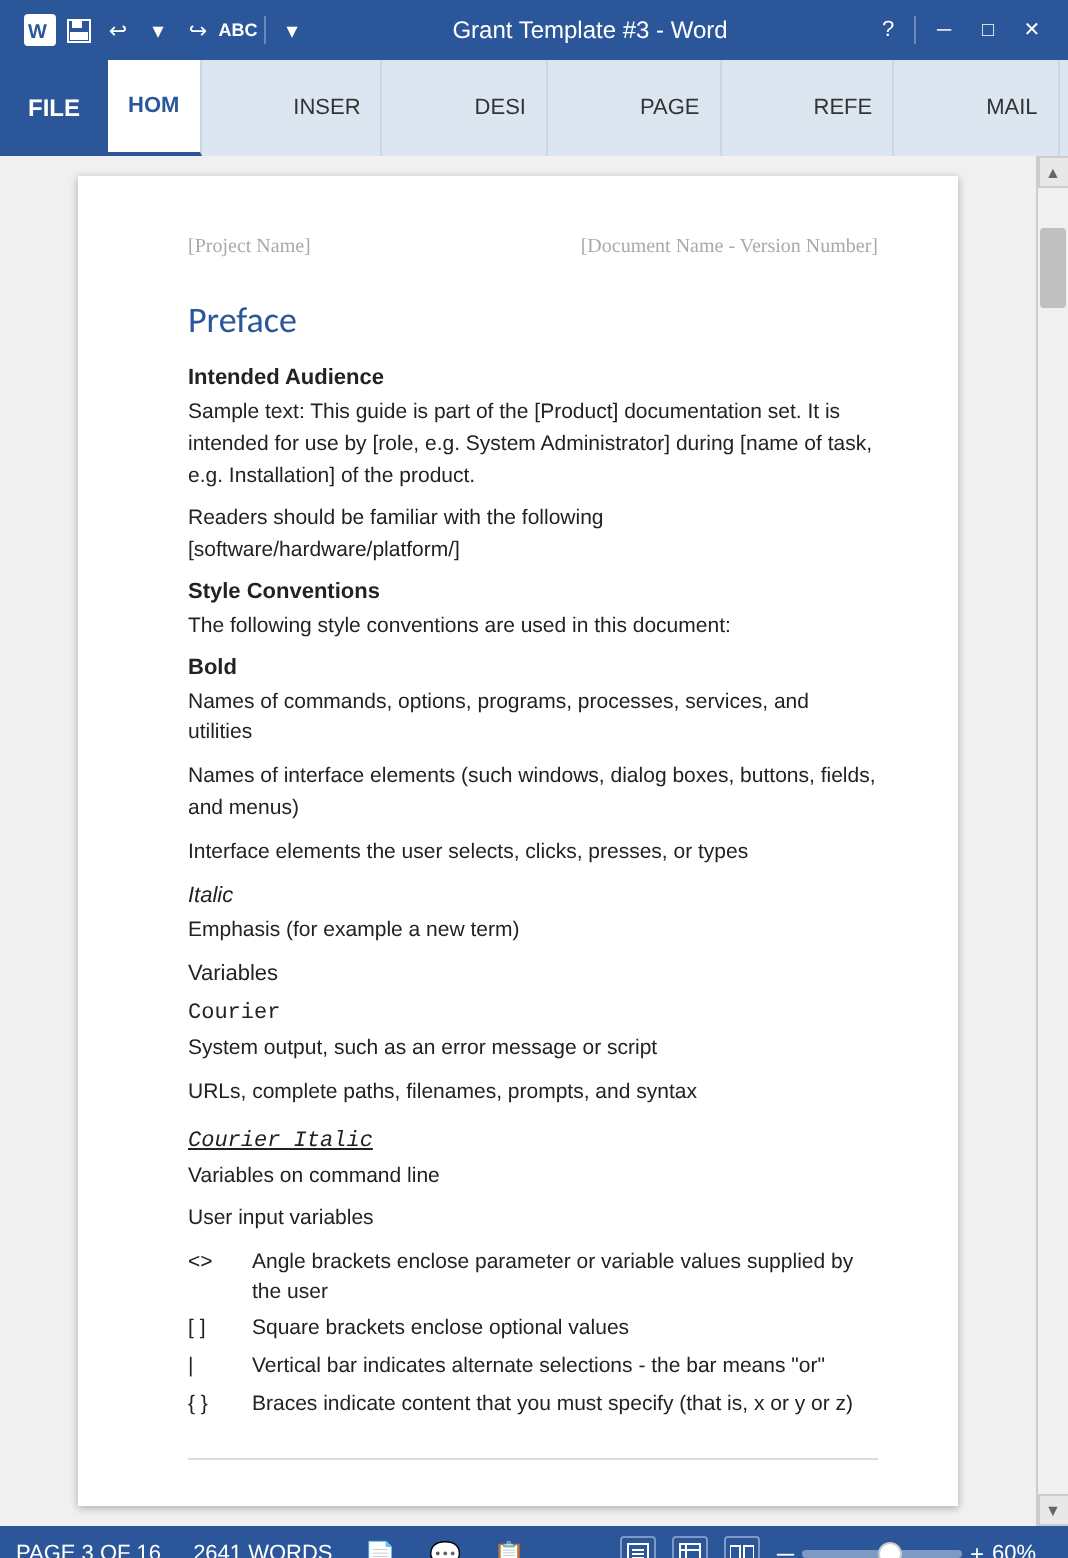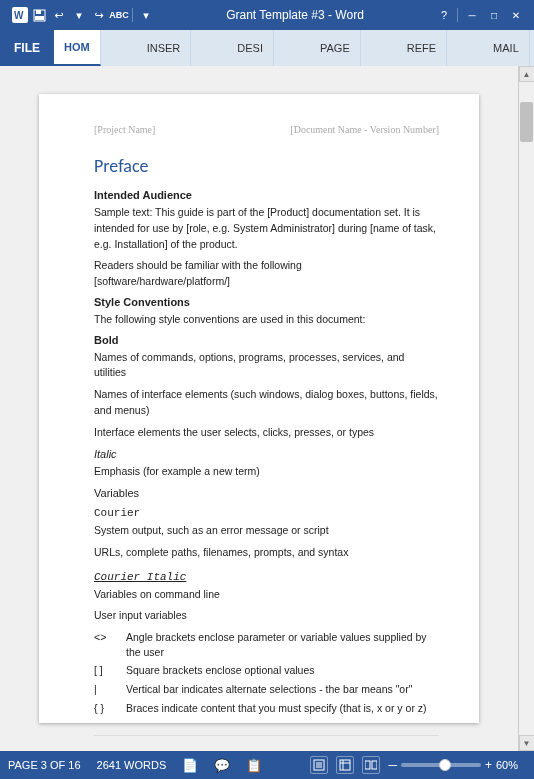--- a/index.html
+++ b/index.html
@@ -47,21 +47,21 @@
       width: 18px; height: 18px;
       display: flex; align-items: center; justify-content: center;
       color: white; font-size: 11px; cursor: pointer;
       border-radius: 2px;
     }
     .qa-sep { width: 1px; height: 14px; background: rgba(255,255,255,0.3); margin: 0 2px; }
 
     
     .ribbon {
       background: #2b579a;
-      height: 36px;
+      height: 48px;
       display: flex;
       align-items: stretch;
     }
     .ribbon-file {
       background: #2b579a;
       color: white;
       padding: 0 14px;
       display: flex;
       align-items: center;
       font-weight: bold;
@@ -97,21 +97,21 @@
 
     
     .doc-area {
       display: flex;
       height: calc(779px - 30px - 36px - 28px);
       background: #f0f0f0;
     }
     .doc-scroll {
       flex: 1;
       overflow-y: auto;
-      padding: 28px 20px;
+      padding: 10px 20px;
       display: flex;
       flex-direction: column;
       align-items: center;
     }
     .scrollbar-right {
       width: 16px;
       background: #f0f0f0;
       border-left: 1px solid #ccc;
       display: flex;
       flex-direction: column;

